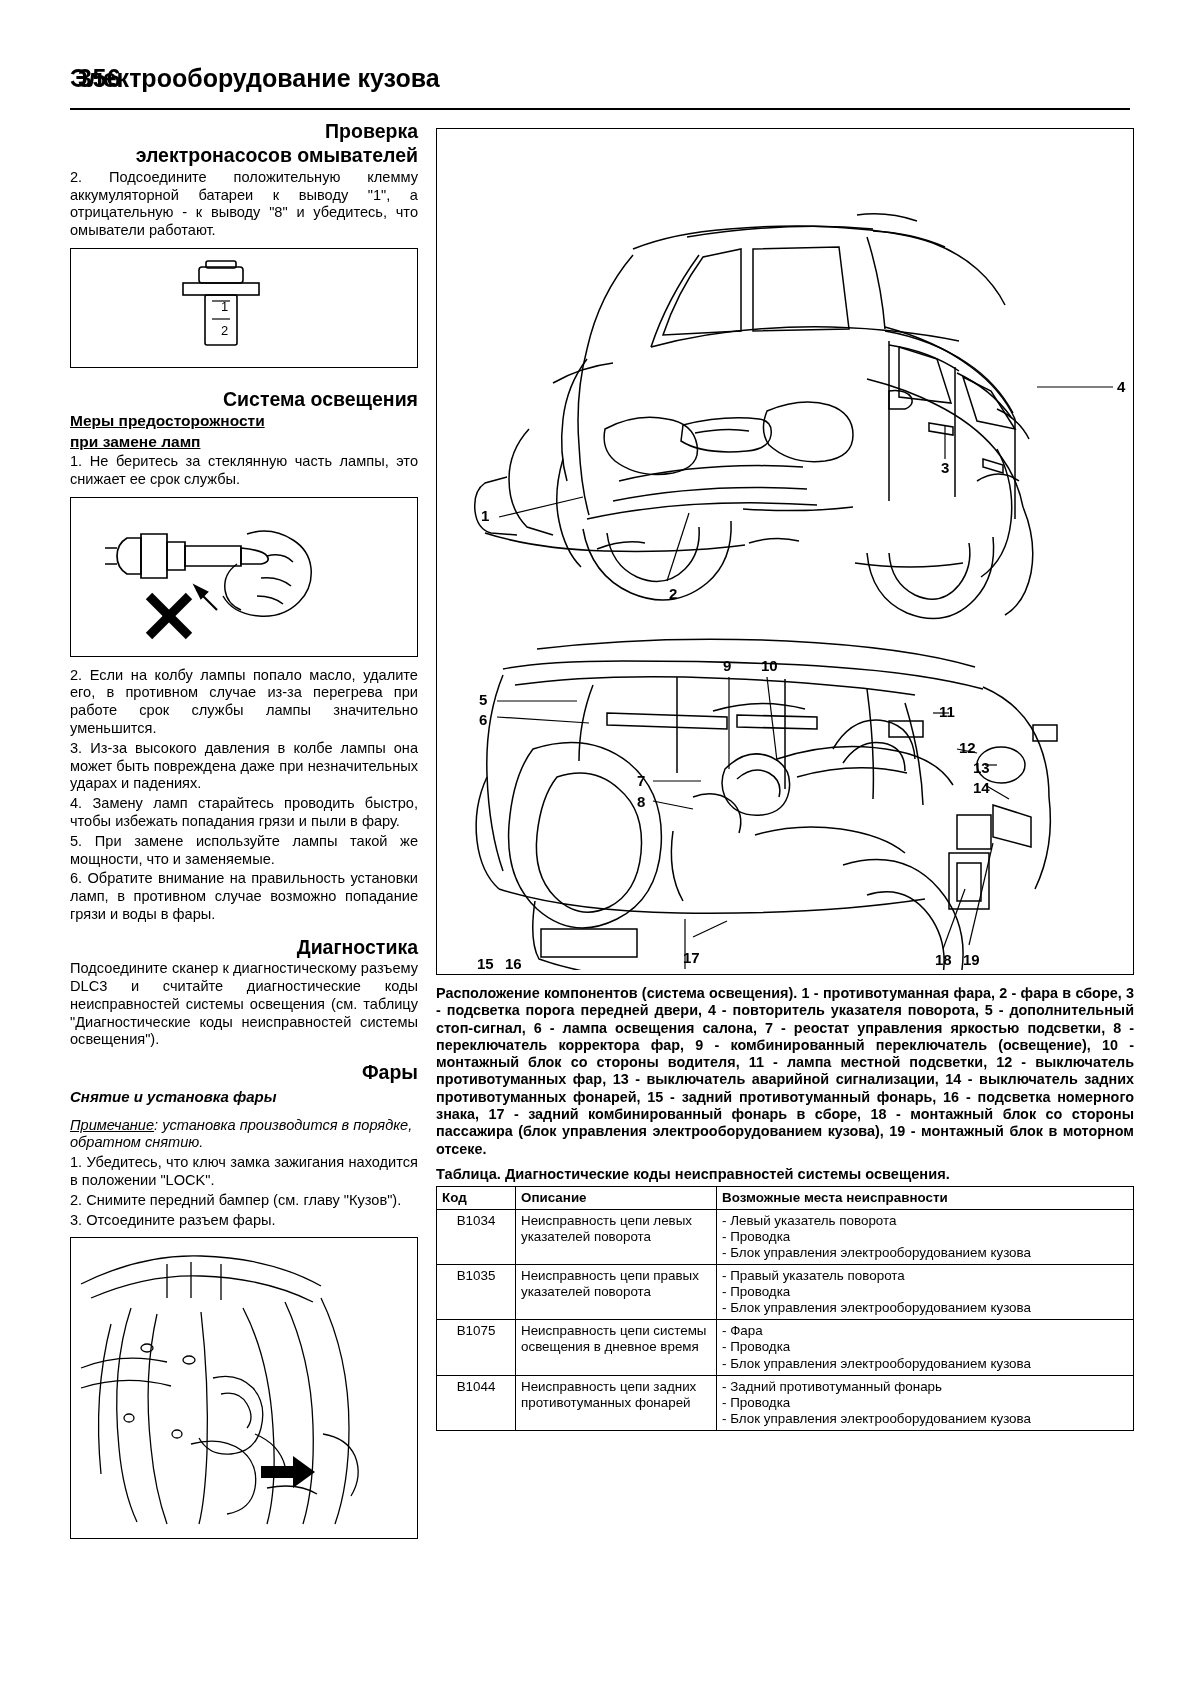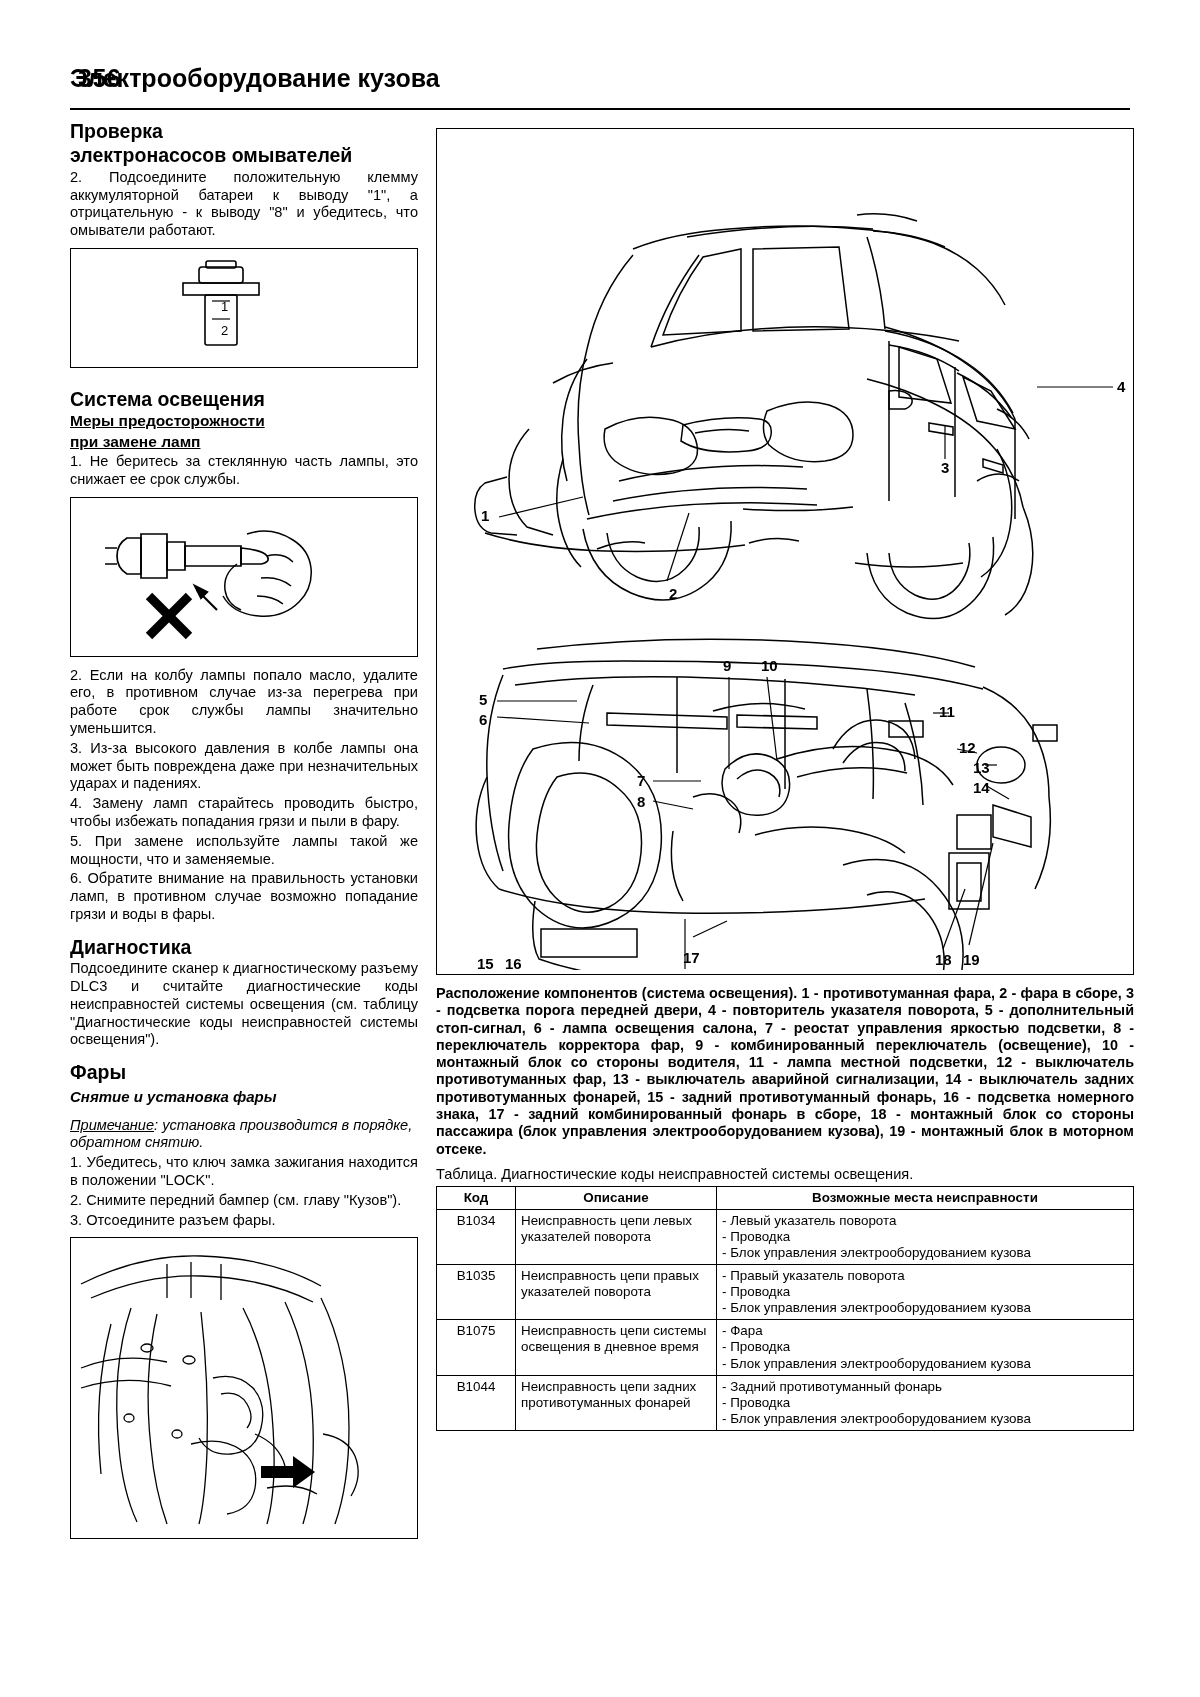--- a/index.html
+++ b/index.html
@@ -35,21 +35,21 @@
   
   .cols{
     position:relative;
     margin-top:10px;
     display:flex;
     gap:18px;
   }
   .col-left{ width:348px; flex:none; }
   .col-right{ flex:1; }
   h2.sec{
-    font-size:19.5px; font-weight:bold; margin:0 0 2px 0; line-height:1.15;
+    font-size:19.5px; font-weight:bold; margin:0 0 2px 0; line-height:1.15;text-align:right;
   }
   h3.sub{
     font-size:15.5px; font-weight:bold; margin:0 0 2px 0; line-height:1.18;text-decoration:underline;
   }
   h4.subi{
     font-size:15px; font-weight:bold; font-style:italic; margin:4px 0 2px 0;
   }
   p.body{
     font-size:14.6px; line-height:1.22; margin:0 0 2px 0; text-align:justify;
   }
@@ -68,34 +68,34 @@
   }
   .fig-pump{ height:118px; }
   .fig-bulb{ height:158px; }
   .fig-head{ height:300px; }
   .fig-main{ height:845px; }
   .caption{
     font-size:14.4px; line-height:1.2; text-align:justify; font-weight:bold;
     margin:4px 0 8px 0;
   }
   .tbl-title{
-    font-size:14.6px; font-weight:normal; margin:8px 0 4px 0;
+    font-size:14.6px; font-weight:bold; margin:8px 0 4px 0;
   }
   table.codes{
     border-collapse:collapse;
     width:100%;
     font-size:13.4px;
   }
   table.codes th, table.codes td{
     border:1.4px solid #000;
     padding:3px 5px;
     vertical-align:top;
     line-height:1.2;
   }
-  table.codes th{ text-align:center; font-weight:bold; }
+  table.codes th{ text-align:left; font-weight:bold; }
   .c-code{ width:68px; text-align:center; font-weight:normal; }
   .c-desc{ width:190px; }
   .c-place{ }
   .place-line{ display:block; }
   svg{ display:block; }
 </style>
 </head>
 <body>
 
 <div class="page">

